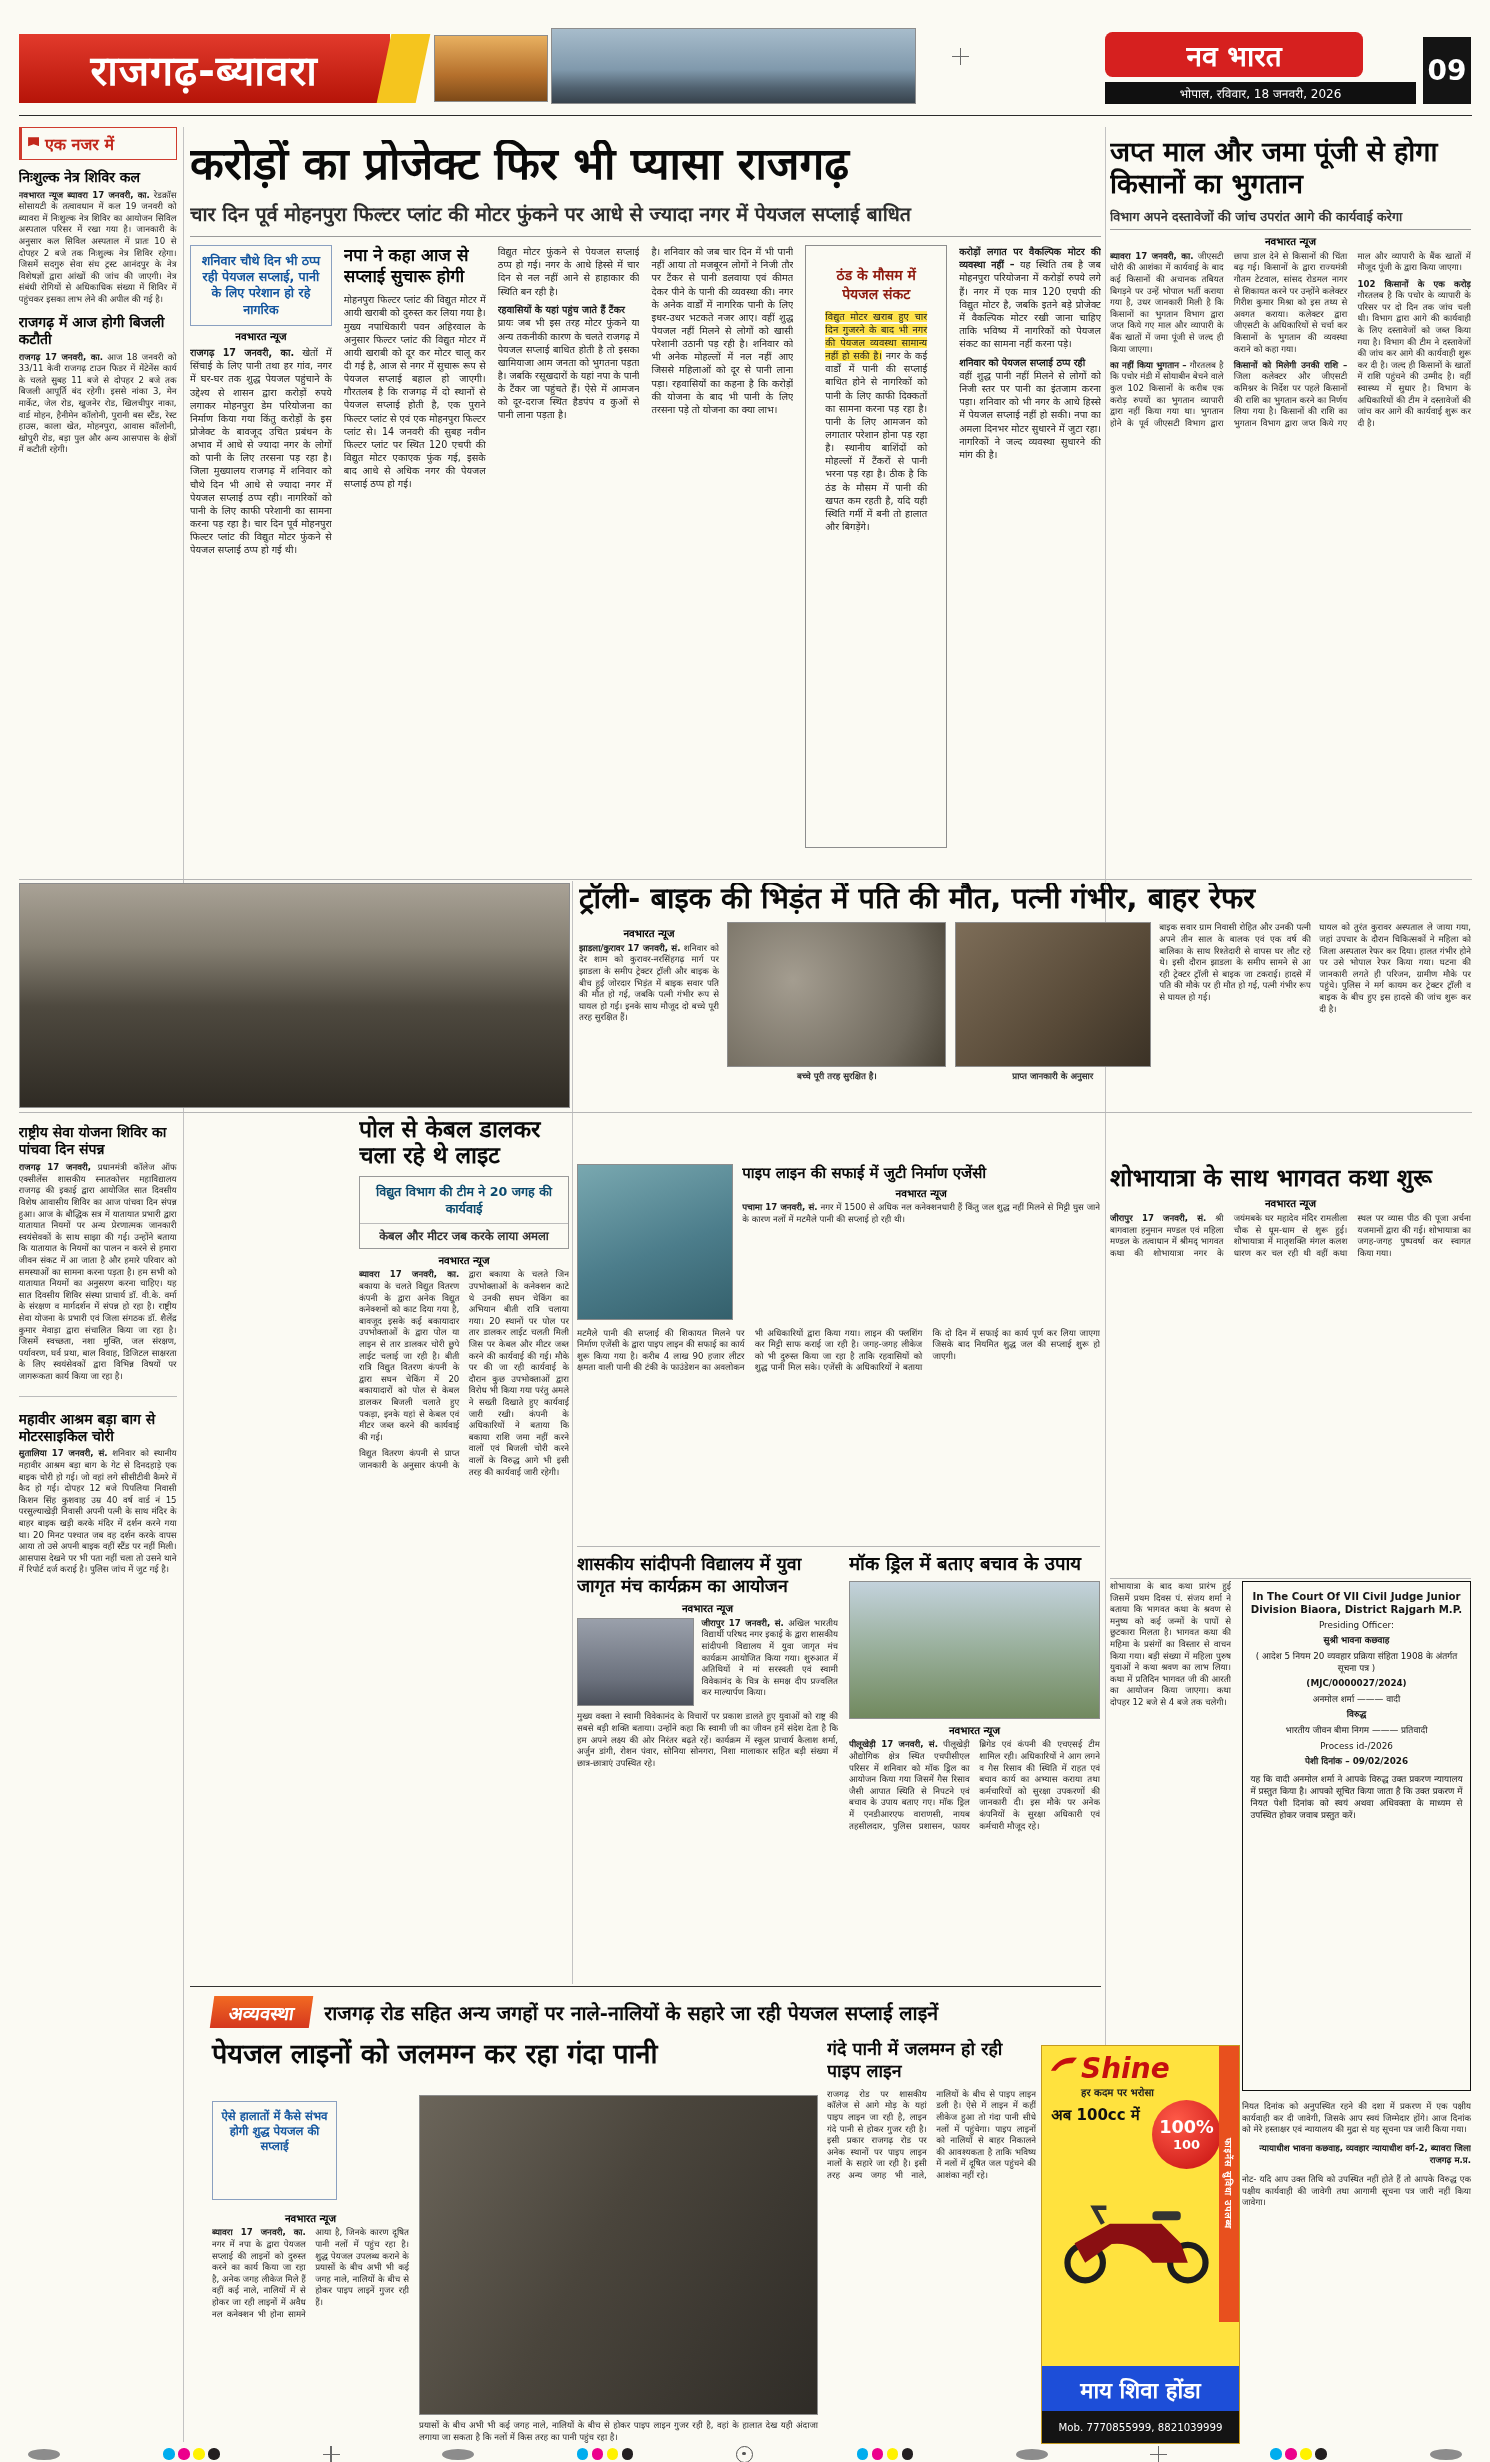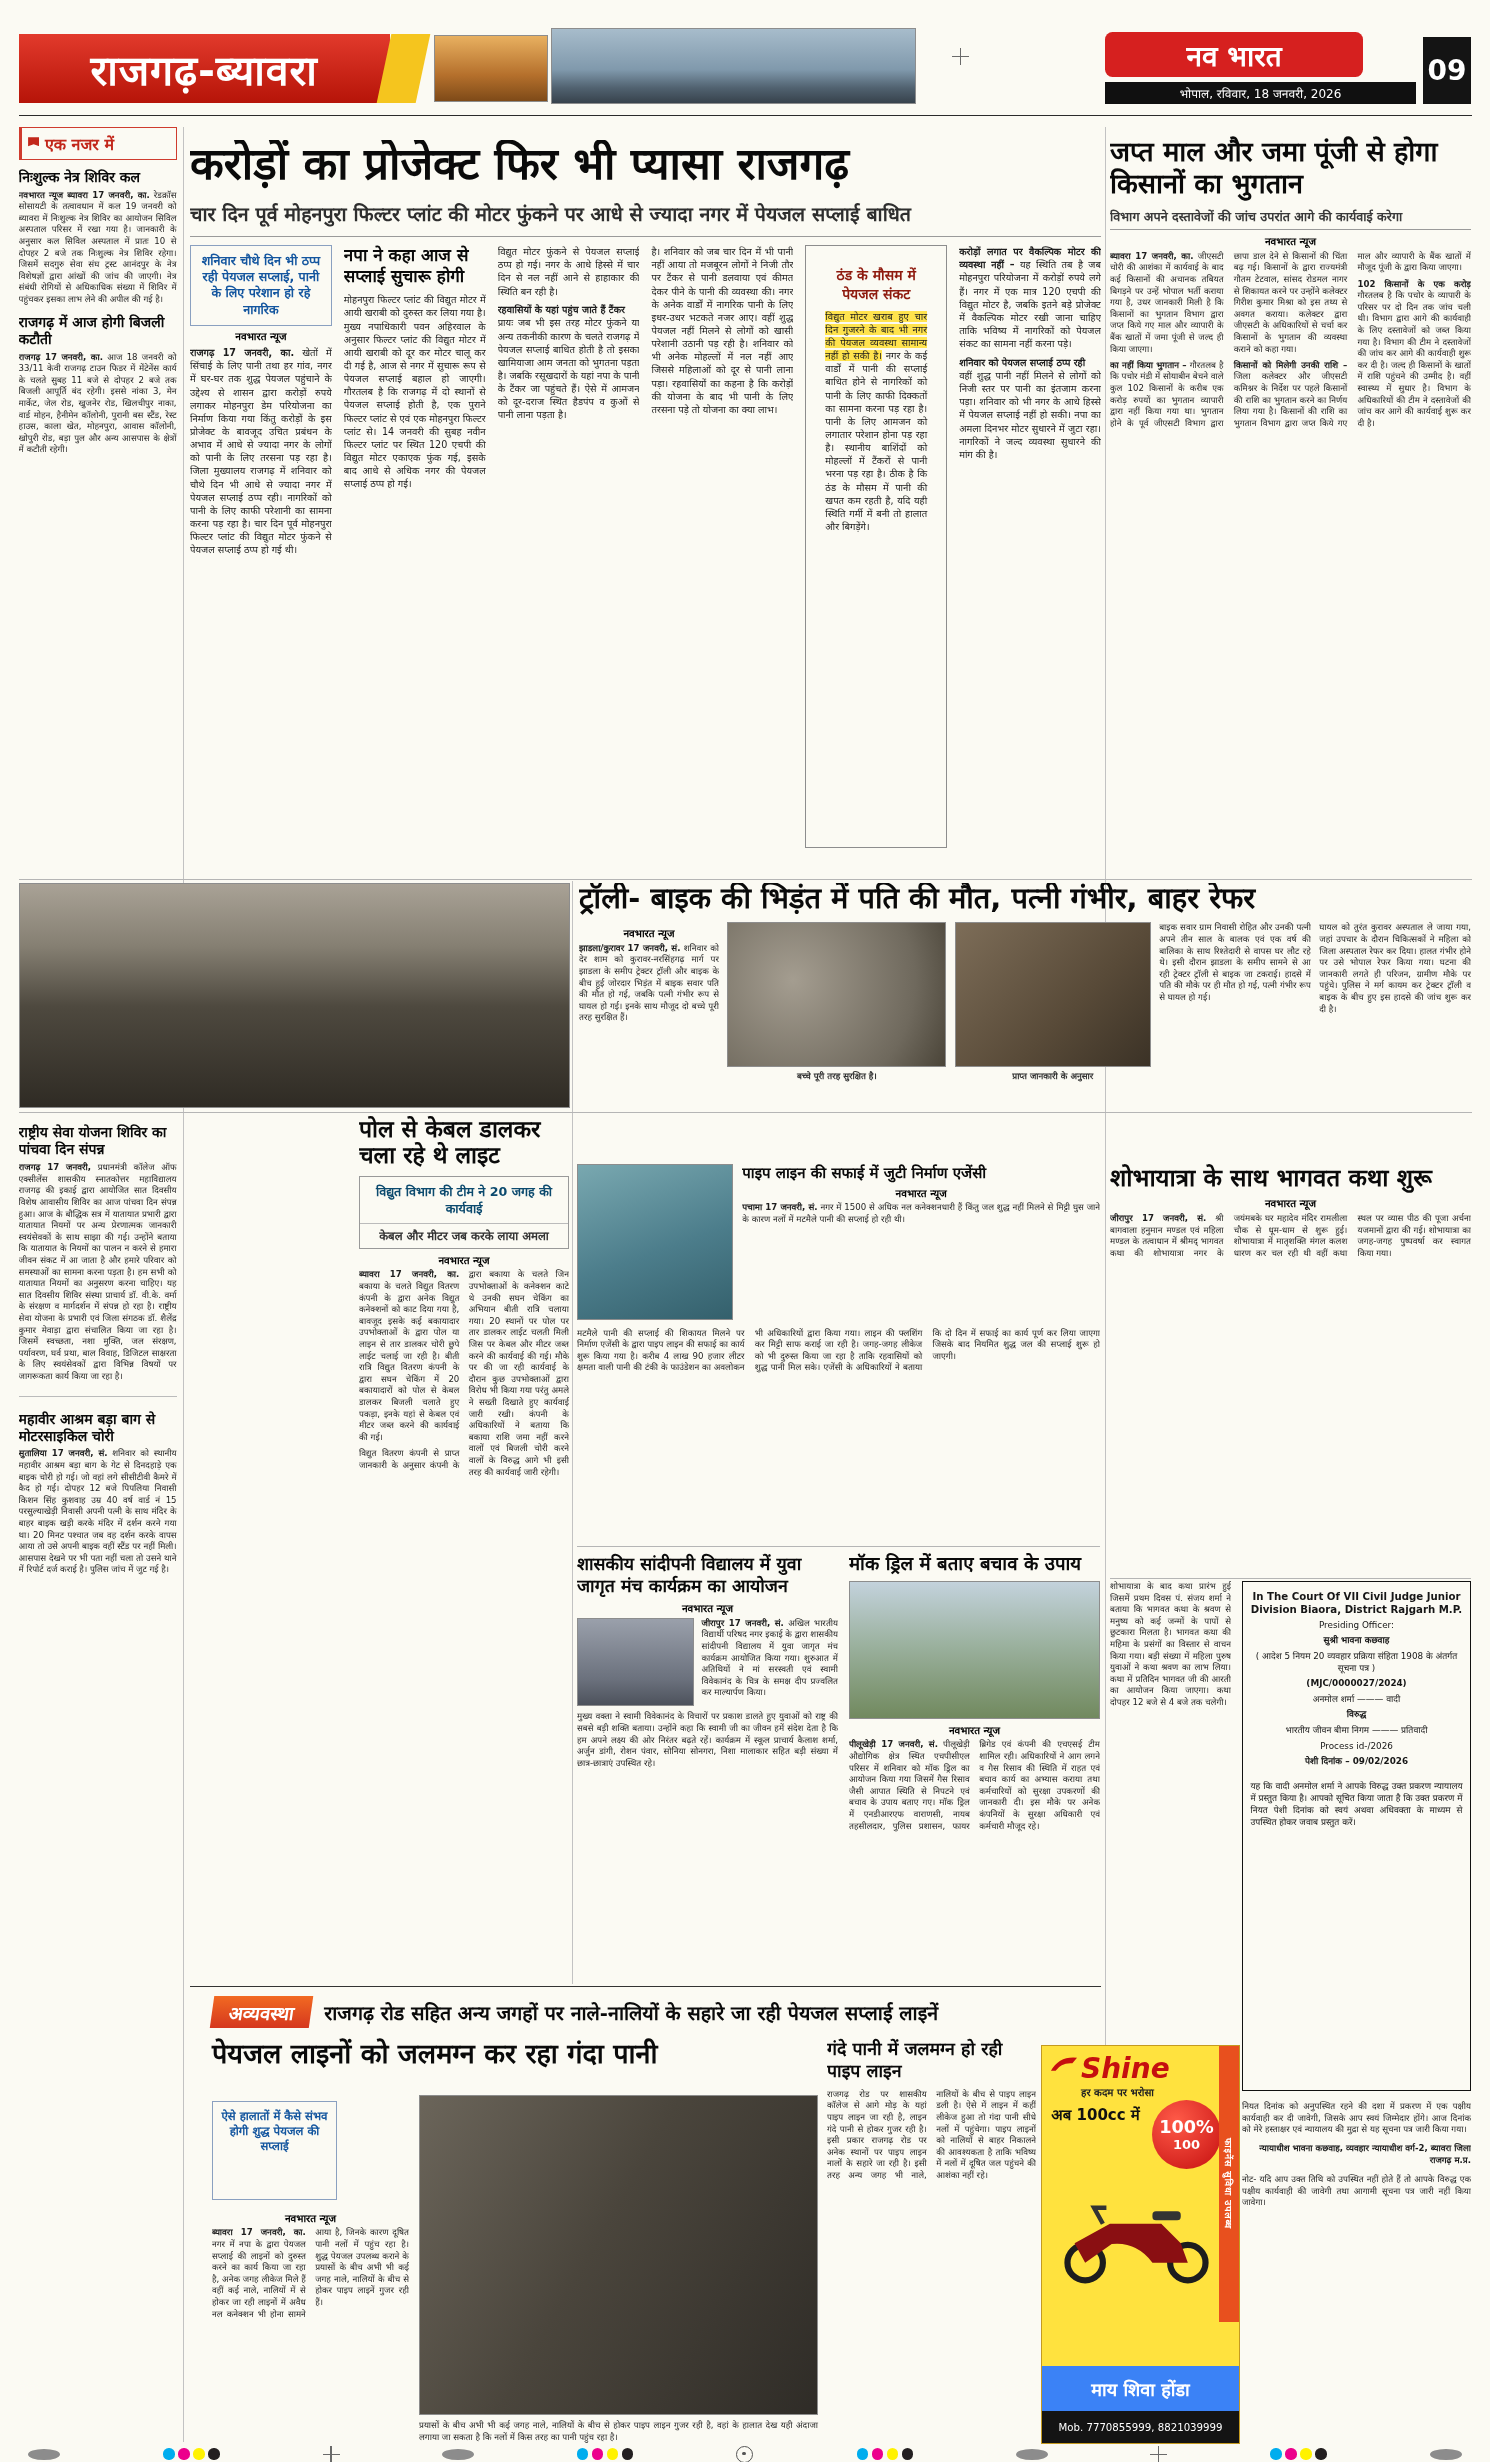--- a/index.html
+++ b/index.html
@@ -260,21 +260,21 @@
     <div class="en">In The Court Of VII Civil Judge Junior Division Biaora, District Rajgarh M.P.</div>
     <div class="sm">Presiding Officer:</div>
     <div class="sm dl">सुश्री भावना कछवाह</div>
     <div class="sm">( आदेश 5 नियम 20 व्यवहार प्रक्रिया संहिता 1908 के अंतर्गत सूचना पत्र )</div>
     <div class="sm dl">(MJC/0000027/2024)</div>
     <div class="sm">अनमोल शर्मा ——— वादी</div>
     <div class="sm dl">विरुद्ध</div>
     <div class="sm">भारतीय जीवन बीमा निगम ——— प्रतिवादी</div>
     <div class="sm">Process id-/2026</div>
     <div class="sm dl">पेशी दिनांक – 09/02/2026</div>
-    <p class="sm" style="text-align:justify;margin-top:13px">यह कि वादी अनमोल शर्मा ने आपके विरुद्ध उक्त प्रकरण न्यायालय में प्रस्तुत किया है। आपको सूचित किया जाता है कि उक्त प्रकरण में नियत पेशी दिनांक को स्वयं अथवा अधिवक्ता के माध्यम से उपस्थित होकर जवाब प्रस्तुत करें।</p>
+    <p class="sm" style="text-align:justify;margin-top:6px">यह कि वादी अनमोल शर्मा ने आपके विरुद्ध उक्त प्रकरण न्यायालय में प्रस्तुत किया है। आपको सूचित किया जाता है कि उक्त प्रकरण में नियत पेशी दिनांक को स्वयं अथवा अधिवक्ता के माध्यम से उपस्थित होकर जवाब प्रस्तुत करें।</p>
   </div>
   <div class="abs small-txt" style="left:1242px;top:2101px;width:229px;height:339px;overflow:hidden">
     <p>नियत दिनांक को अनुपस्थित रहने की दशा में प्रकरण में एक पक्षीय कार्यवाही कर दी जावेगी, जिसके आप स्वयं जिम्मेदार होंगे। आज दिनांक को मेरे हस्ताक्षर एवं न्यायालय की मुद्रा से यह सूचना पत्र जारी किया गया।</p>
     <p class="dl" style="text-align:right;margin-top:7.5px">न्यायाधीश भावना कछवाह, व्यवहार न्यायाधीश वर्ग-2, ब्यावरा जिला राजगढ़ म.प्र.</p>
     <p style="margin-top:7.5px">नोट- यदि आप उक्त तिथि को उपस्थित नहीं होते हैं तो आपके विरुद्ध एक पक्षीय कार्यवाही की जावेगी तथा आगामी सूचना पत्र जारी नहीं किया जावेगा।</p>
   </div>
 
   <div class="abs" style="left:212px;top:1995px;width:823px;height:35px;display:flex;align-items:center;gap:13px">
     <div class="tag-box">अव्यवस्था</div>
     <h3 style="font-size:19.6px">राजगढ़ रोड सहित अन्य जगहों पर नाले-नालियों के सहारे जा रही पेयजल सप्लाई लाइनें</h3>
@@ -312,21 +312,21 @@
       <span style="font-size:13px">100</span>
     </div>
     <svg width="177" height="102" viewBox="0 0 200 110" style="position:absolute;left:5.6px;top:140px">
       <circle cx="42" cy="84" r="20" fill="none" stroke="#1d1d1d" stroke-width="7"></circle>
       <circle cx="158" cy="84" r="20" fill="none" stroke="#1d1d1d" stroke-width="7"></circle>
       <path d="M30 62 L70 40 L128 40 L150 62 L158 84 L118 84 Q100 60 72 63 L42 84 Z" fill="#8a0f12"></path>
       <rect x="118" y="26" width="32" height="10" rx="4" fill="#333"></rect>
       <path d="M62 40 L52 22 L66 22" stroke="#333" stroke-width="5" fill="none"></path>
     </svg>
     <div class="vert-band" style="position:absolute;right:0;top:0;width:20.5px;height:276px">फाइनेंस सुविधा उपलब्ध</div>
-    <div style="position:absolute;left:0;bottom:32px;width:100%;height:45px;background:#3b82f6;display:flex;align-items:center;justify-content:center;color:#fff;font-weight:bold;font-size:18px">माय शिवा होंडा</div>
+    <div style="position:absolute;left:0;bottom:32px;width:100%;height:45px;background:#1d4ed8;display:flex;align-items:center;justify-content:center;color:#fff;font-weight:bold;font-size:22px">माय शिवा होंडा</div>
     <div style="position:absolute;left:0;bottom:0;width:100%;height:32px;background:#141414;display:flex;align-items:center;justify-content:center;color:#fff;font-size:10.2px">Mob. 7770855999, 8821039999</div>
   </div>
 
   <div class="abs" style="left:0;top:2446px;width:1490px;height:17px;display:flex;align-items:center;justify-content:space-between;padding:0 28px">
     <span class="mk-ell"></span>
     <span class="dots"><i style="background:#00adee"></i><i style="background:#ec008c"></i><i style="background:#fff200"></i><i style="background:#231f20"></i></span>
     <span class="plusmark">
         <i class="h"></i>
         <i class="v"></i>
       </span>

